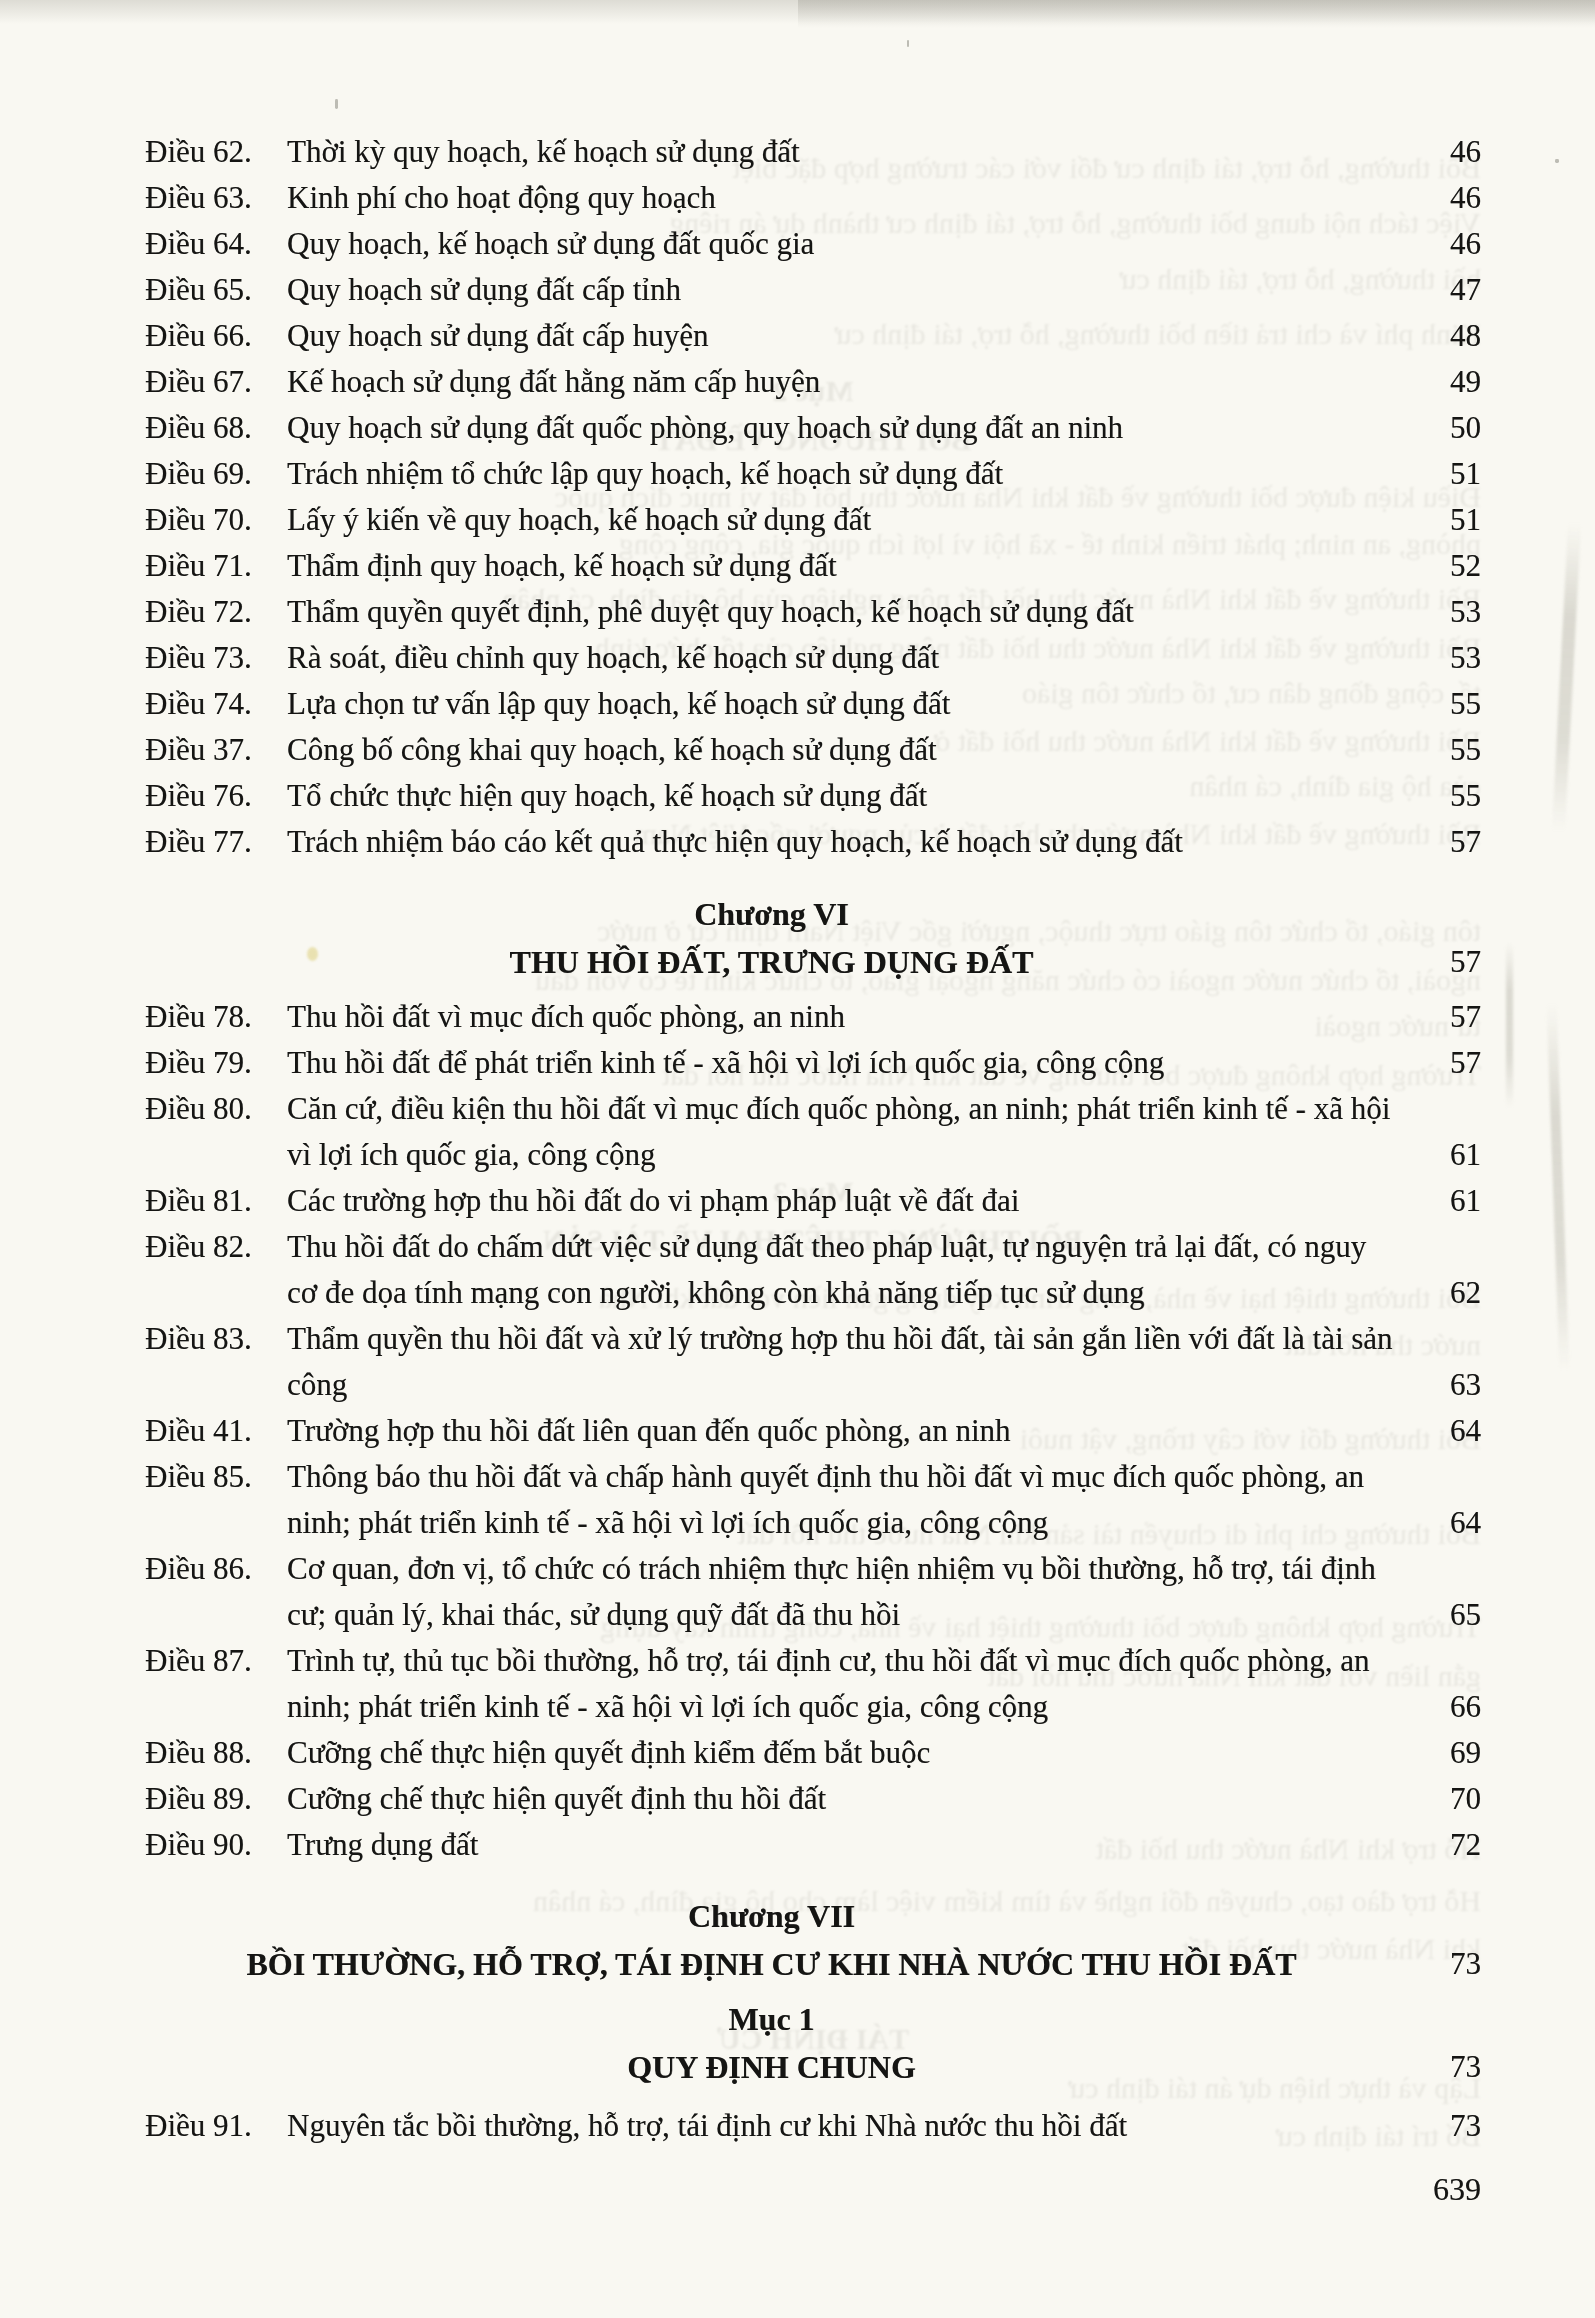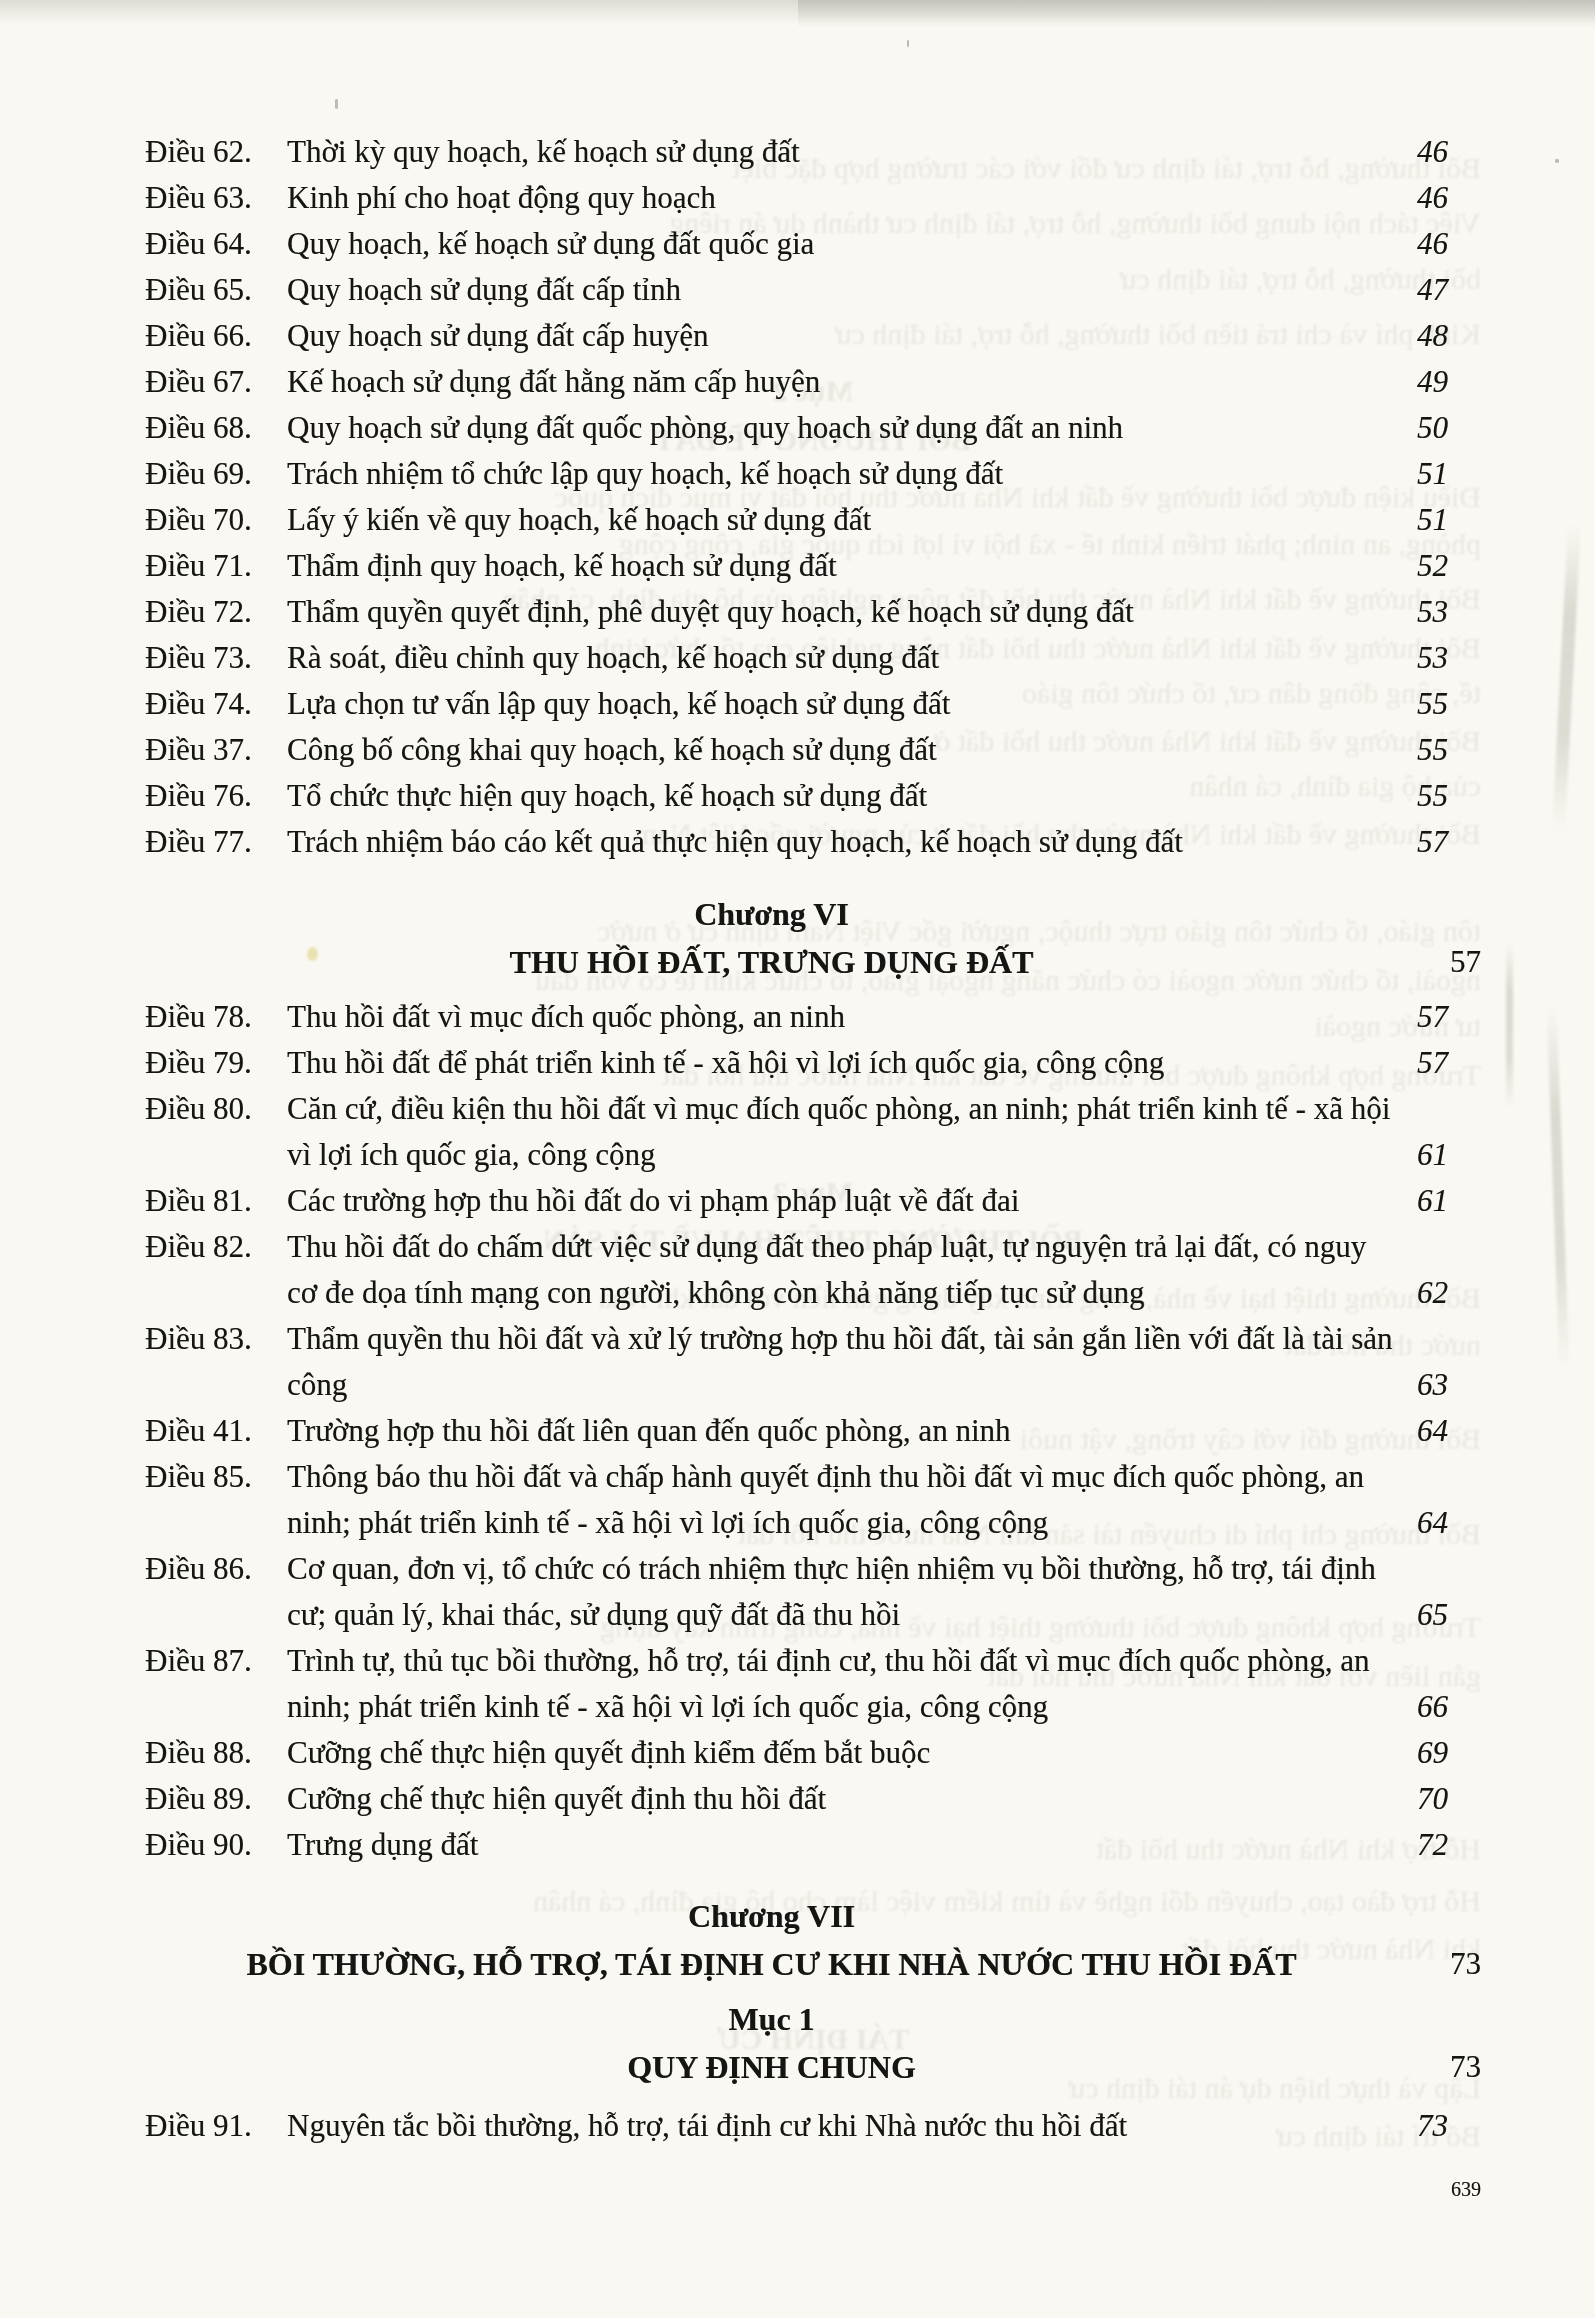--- a/index.html
+++ b/index.html
@@ -34,35 +34,35 @@
   .bleed-line.center{text-align:center;}
   .bleed-line.bold{font-weight:bold;}
 
   
   #toc{position:absolute;left:145px;top:129px;width:1336px;
     font-size:31px;line-height:46px;}
   .entry{display:flex;align-items:flex-start;
     text-shadow:0.3px 0.3px 0 rgba(10,10,10,.45);}
   .entry .num{flex:0 0 142px;white-space:nowrap;}
   .entry .title{flex:1 1 auto;padding-right:23.5px;}
-  .entry .page{flex:0 0 64px;text-align:left;align-self:flex-end;font-style:italic;}
+  .entry .page{flex:0 0 64px;text-align:right;align-self:flex-end;}
 
   .chap{margin-top:25px;margin-bottom:8.3px;}
   .chap.muc{margin-top:4.2px;margin-bottom:12px;}
   .chap-row{display:flex;gap:19px;}
   .chap-main{flex:1 1 auto;text-align:center;}
   .chap-kicker,.chap-title{font-weight:bold;font-size:32px;line-height:48px;
     text-shadow:0.3px 0.3px 0 rgba(10,10,10,.5);}
   .chap-row .page{flex:0 0 64px;text-align:right;align-self:flex-end;
     font-weight:normal;font-size:31px;line-height:48px;
     text-shadow:0.3px 0.3px 0 rgba(10,10,10,.45);}
   .chap.vii{margin-top:23.5px;margin-bottom:7px;}
 
   .folio{position:absolute;left:145px;top:2168px;width:1336px;
-    text-align:right;font-size:20px;line-height:42px;
+    text-align:right;font-size:32px;line-height:42px;
     text-shadow:0.3px 0.3px 0 rgba(10,10,10,.45);}
 </style>
 </head>
 <body>
 
 <div class="scan-edge-top"></div>
 <div class="scan-edge-top right-dark"></div>
 <div class="streak" style="left:1560px;top:523px;width:12.5px;height:308px;transform:rotate(3deg);"></div>
 <div class="streak" style="left:1506px;top:942px;width:7px;height:166px;"></div>
 <div class="streak" style="left:1553px;top:1004px;width:9.7px;height:367px;transform:rotate(-2deg);"></div>

